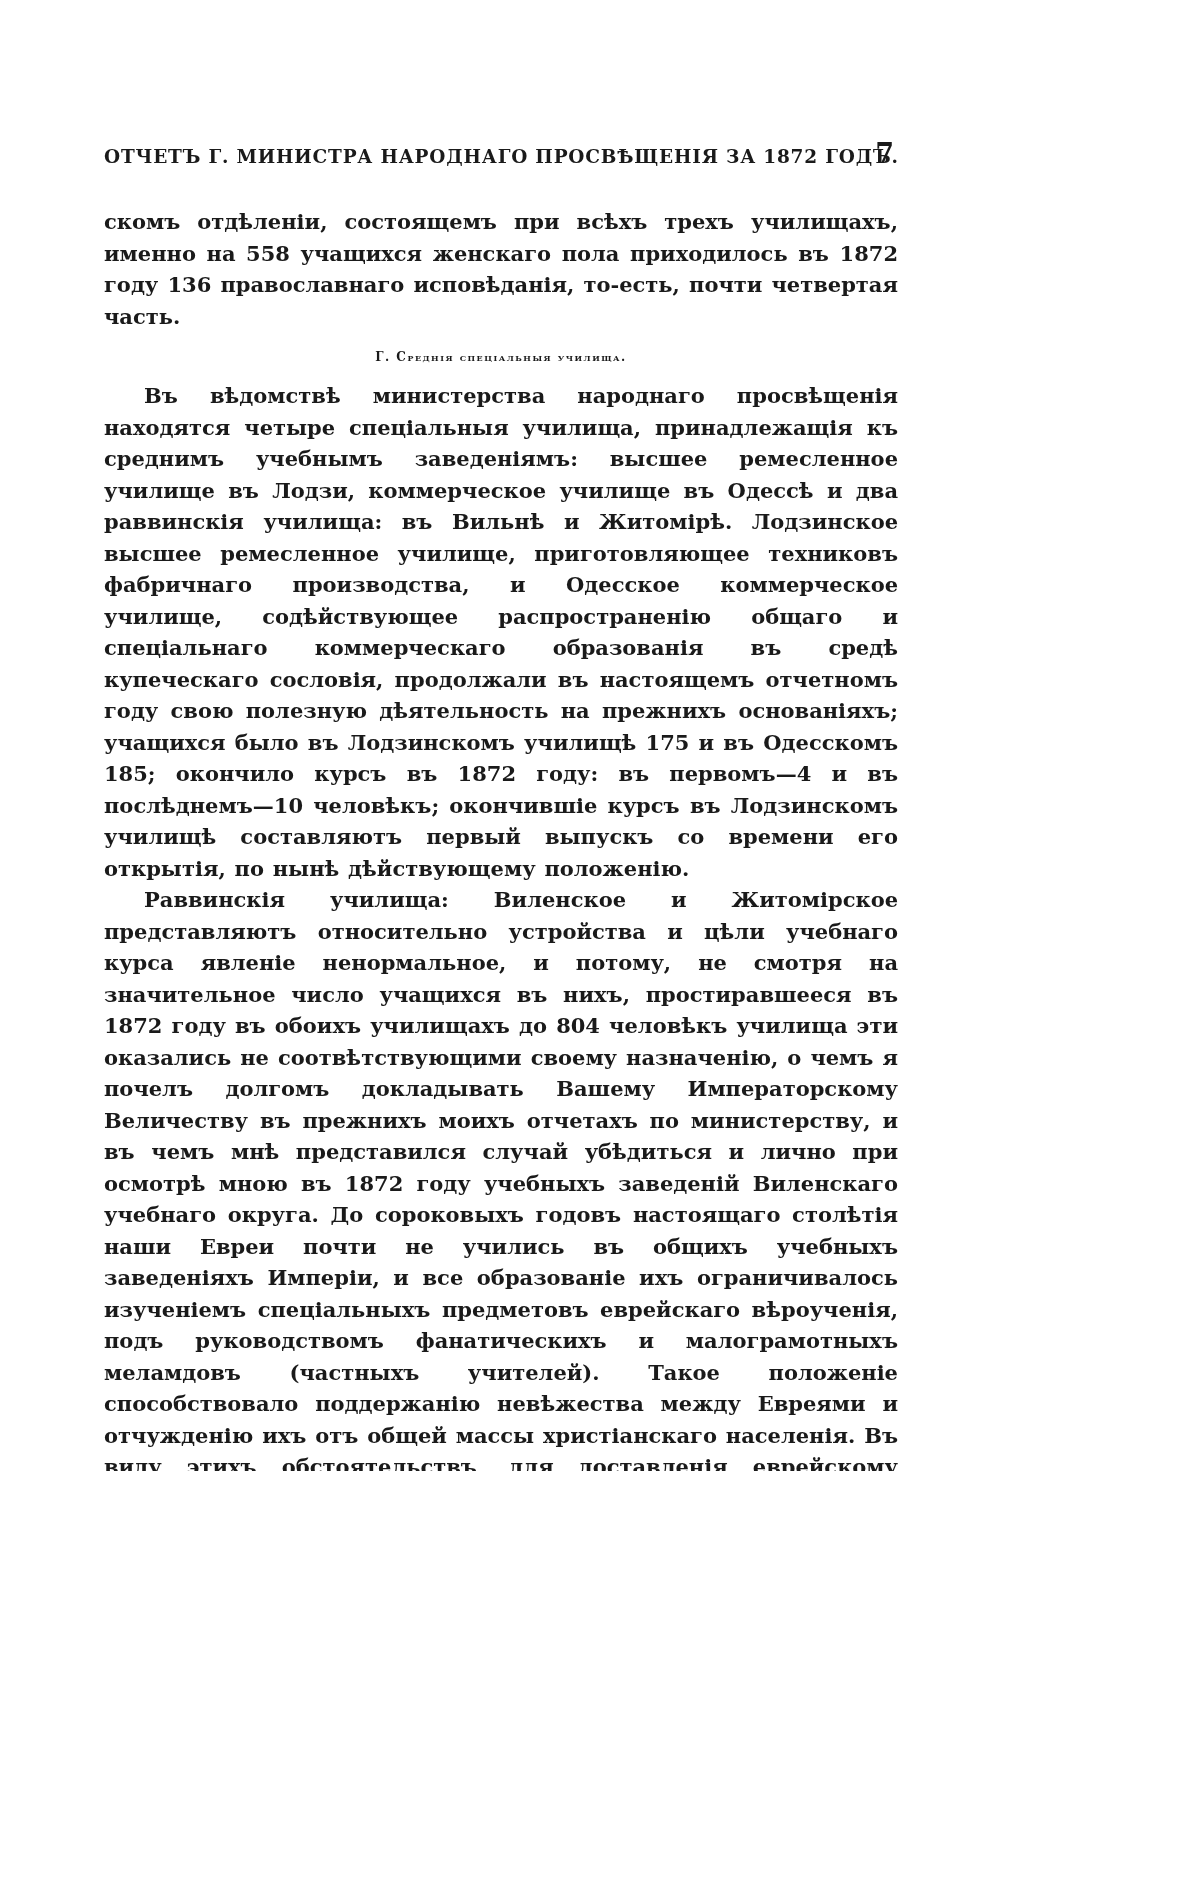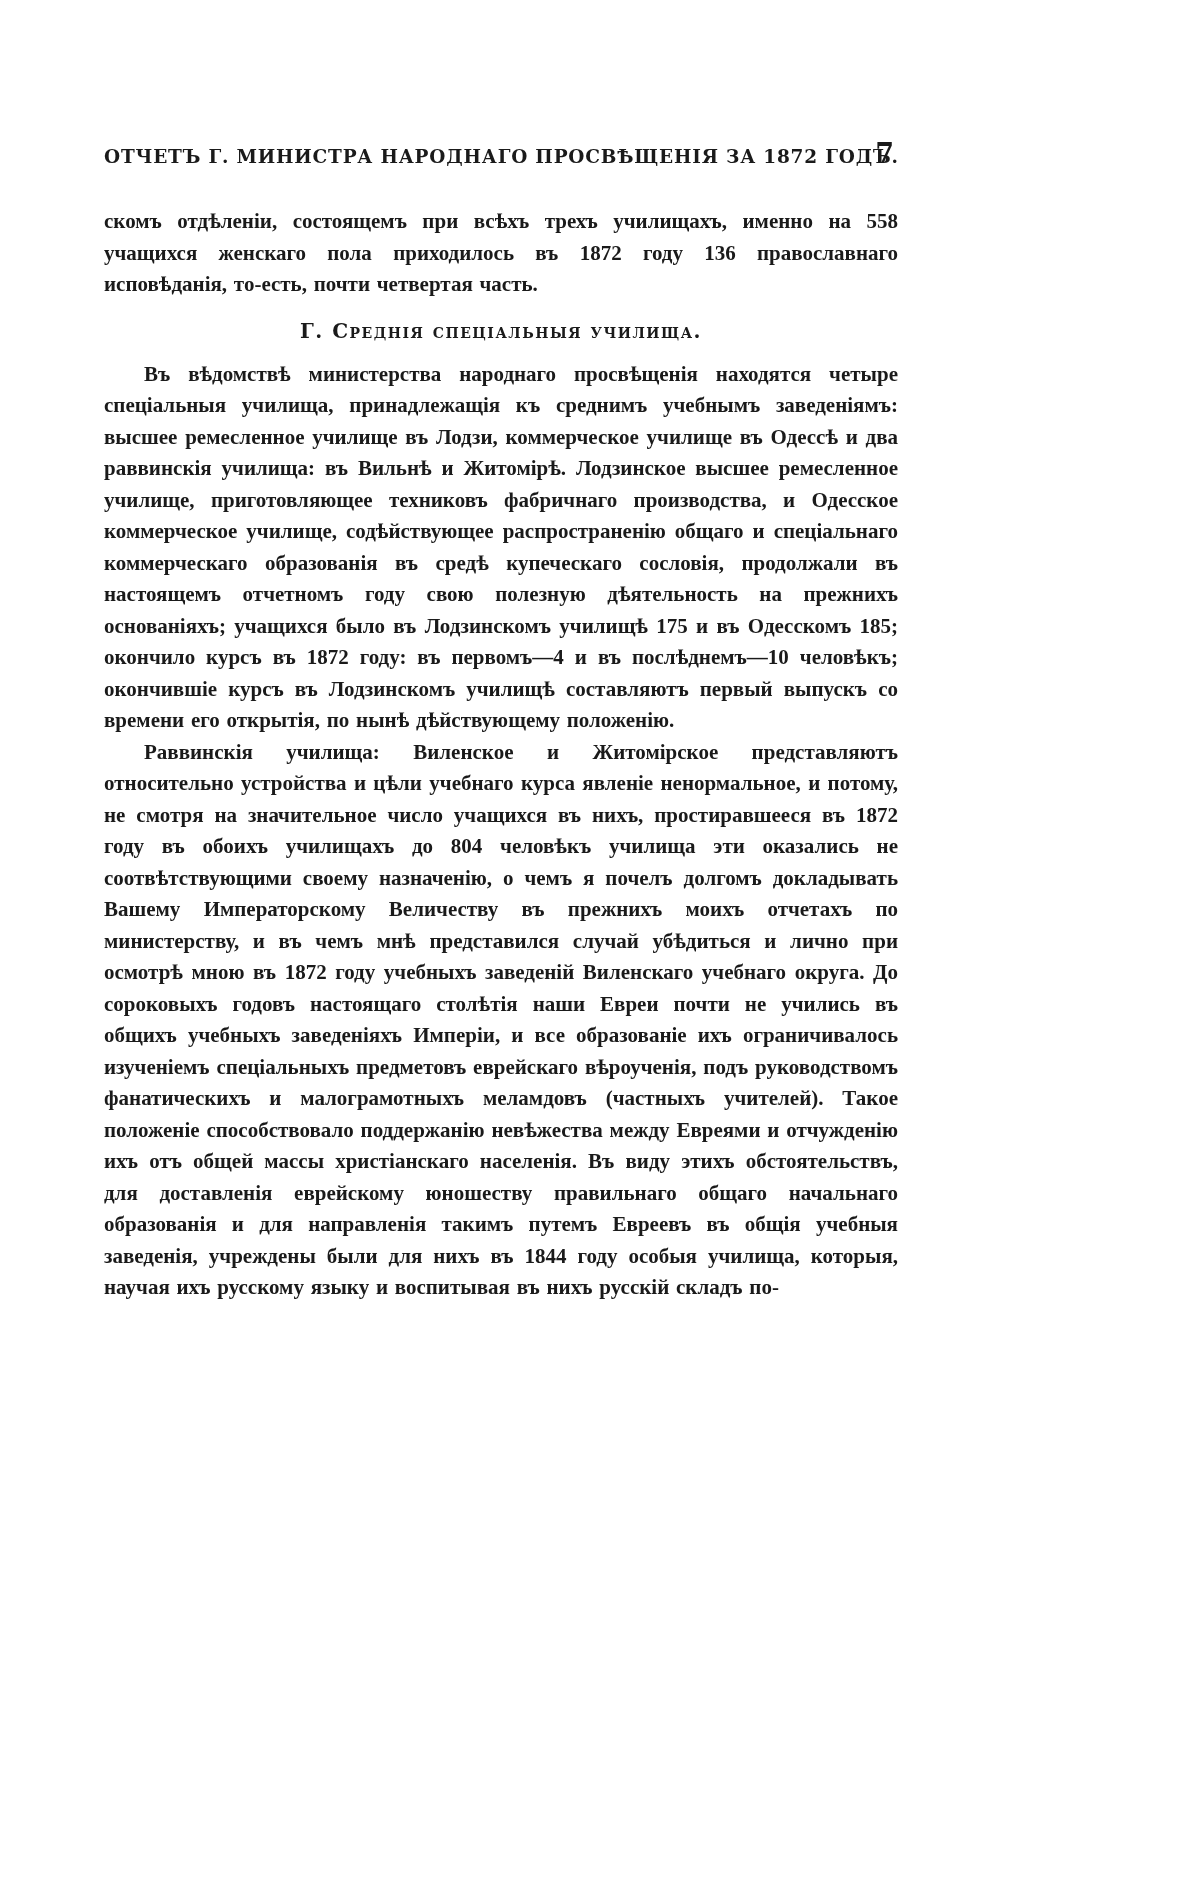--- a/index.html
+++ b/index.html
@@ -39,25 +39,24 @@
     font-weight: bold;
   }
   .para {
     font-size: 21px;
     line-height: 31.5px;
     font-weight: bold;
     text-align: justify;
     margin: 0;
     text-indent: 40px;
     word-spacing: 1.5px;
-    font-family: Liberation Serif, serif;
   }
   .para.no-indent { text-indent: 0; }
   .section-heading {
-    font-size: 20px;
+    font-size: 12px;
     font-weight: bold;
     text-align: center;
     font-variant: small-caps;
     letter-spacing: 1.5px;
     margin: 18px 0 16px 0;
   }
   .watermark {
     position: absolute;
     left: 688px;
     top: 1524px;

